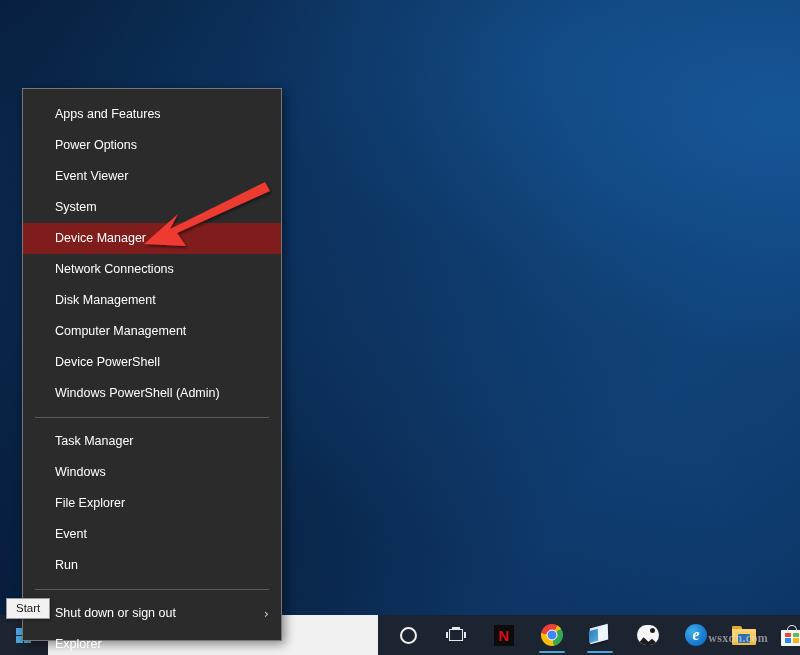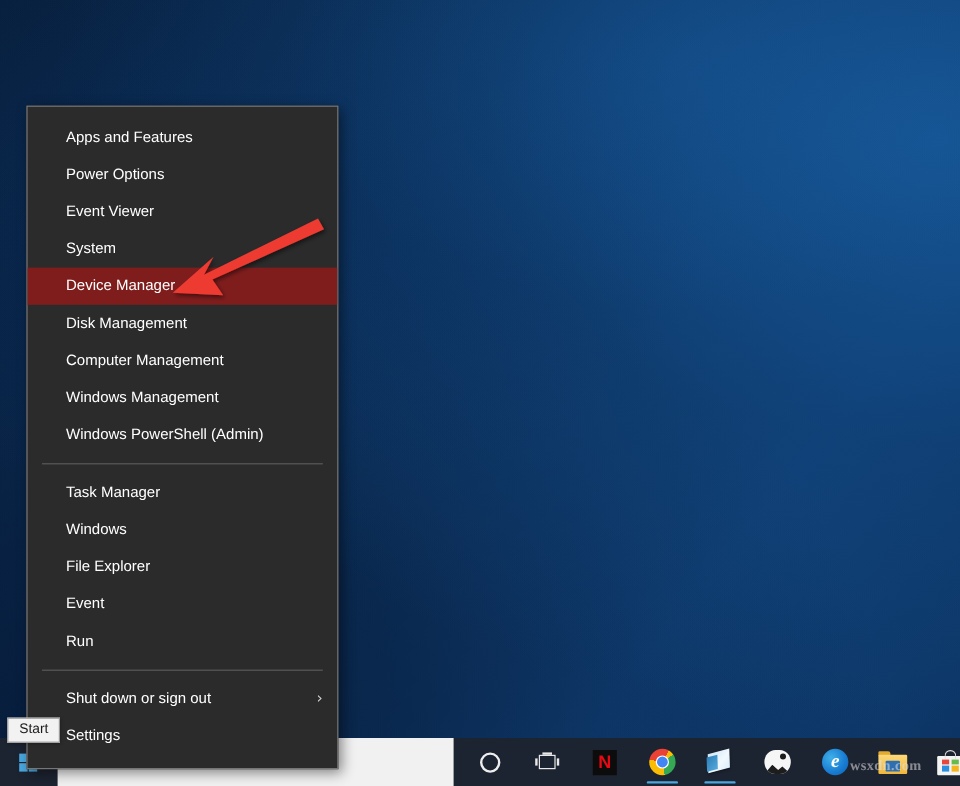--- a/index.html
+++ b/index.html
@@ -330,27 +330,30 @@
       <li class="menu-item">
         <span>Event Viewer</span>
       </li>
       <li class="menu-item">
         <span>System</span>
       </li>
       <li class="menu-item highlight">
         <span>Device Manager</span>
       </li>
       <li class="menu-item">
+        <span>Network Connections</span>
+      </li>
+      <li class="menu-item">
         <span>Disk Management</span>
       </li>
       <li class="menu-item">
         <span>Computer Management</span>
       </li>
       <li class="menu-item">
-        <span>Windows Management</span>
+        <span>Device PowerShell</span>
       </li>
       <li class="menu-item">
         <span>Windows PowerShell (Admin)</span>
       </li>
     </ul>
 
     <div class="menu-sep"></div>
 
     <ul class="menu-list">
       <li class="menu-item">
@@ -371,21 +374,21 @@
     </ul>
 
     <div class="menu-sep"></div>
 
     <ul class="menu-list">
       <li class="menu-item">
         <span>Shut down or sign out</span>
         <span class="chevron">›</span>
       </li>
       <li class="menu-item">
-        <span>Settings</span>
+        <span>Explorer</span>
       </li>
     </ul>
 
   </div>
 
   <svg class="arrow-svg" viewBox="0 0 150 85">
     <defs>
       <filter id="arrowShadow" x="-25%" y="-25%" width="155%" height="155%">
         <feDropShadow dx="1.5" dy="2" stdDeviation="1.6" flood-color="#000000" flood-opacity="0.5"></feDropShadow>
       </filter>

